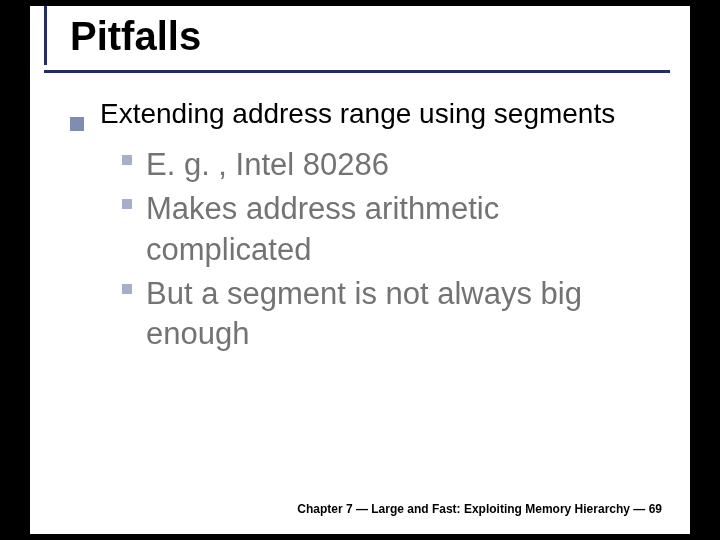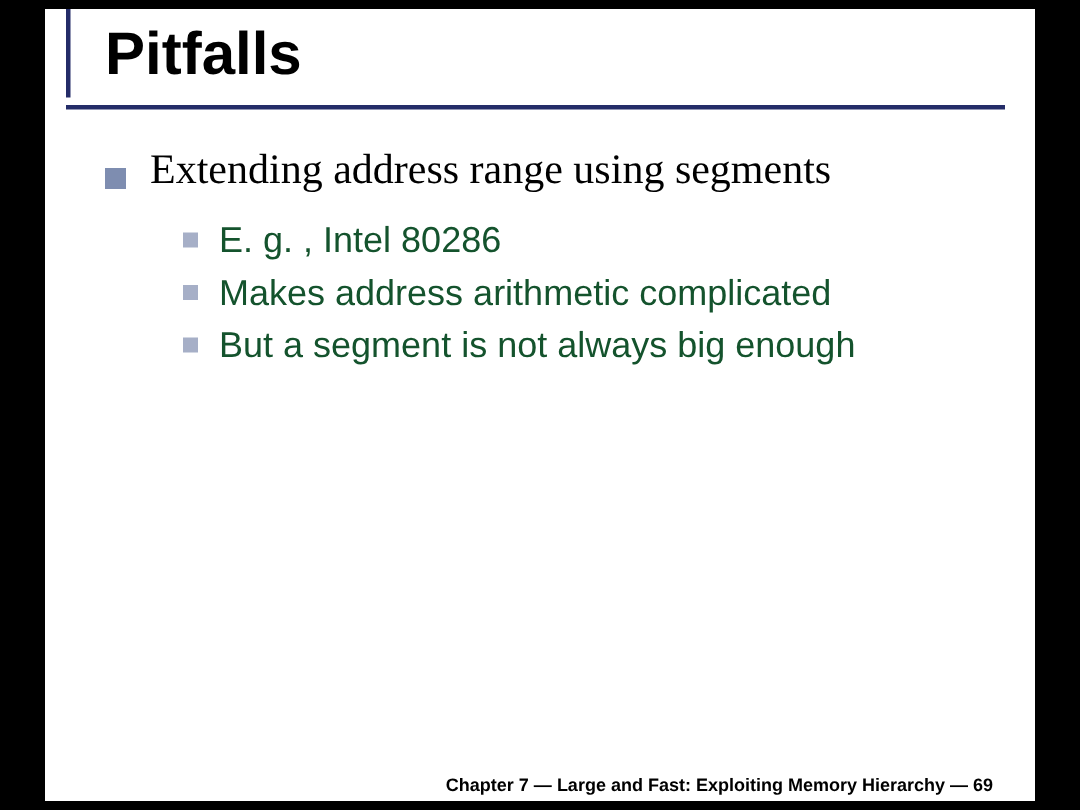--- a/index.html
+++ b/index.html
@@ -46,23 +46,22 @@
     background: #242c68;
   }
   .content {
     position: absolute;
     top: 90px;
     left: 40px;
     right: 30px;
   }
   .level1 {
     display: flex;
-    align-items: center;
+    align-items: flex-end;
     margin-bottom: 14px;
-    font-family: Liberation Serif, serif;
   }
   .bullet1 {
     width: 14px;
     height: 14px;
     background: #7e8db0;
     flex-shrink: 0;
     margin-top: 10px;
     margin-right: 16px;
   }
   .level1-text {
@@ -81,27 +80,27 @@
   }
   .bullet2 {
     width: 10px;
     height: 10px;
     background: #a6afc7;
     flex-shrink: 0;
     margin-top: 10px;
     margin-right: 14px;
   }
   .level2-text {
-    font-size: 24px;
-    color: #14532d;
+    font-size: 31px;
+    color: #737373;
     line-height: 1.3;
   }
   .footer {
     position: absolute;
-    bottom: 4px;
+    bottom: 18px;
     right: 28px;
     font-size: 12px;
     font-weight: bold;
     color: #000;
   }
 </style>
 </head>
 <body>
 
 <div class="slide">

